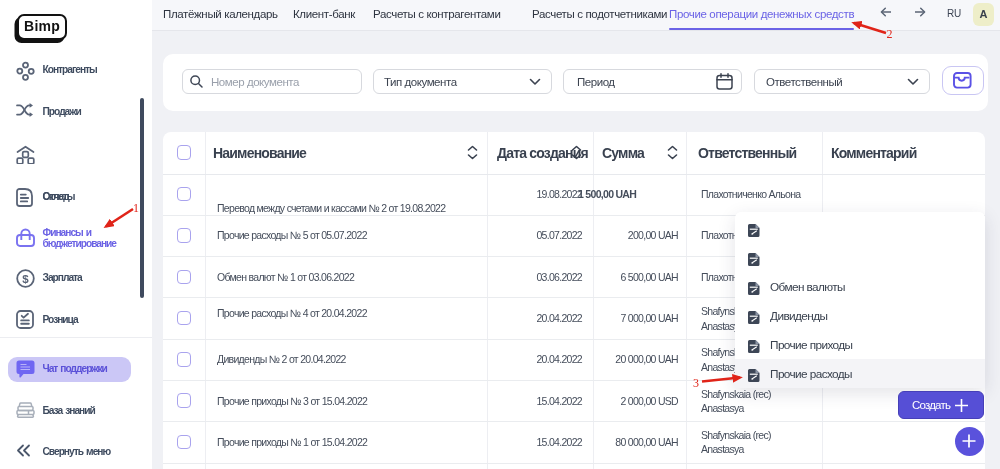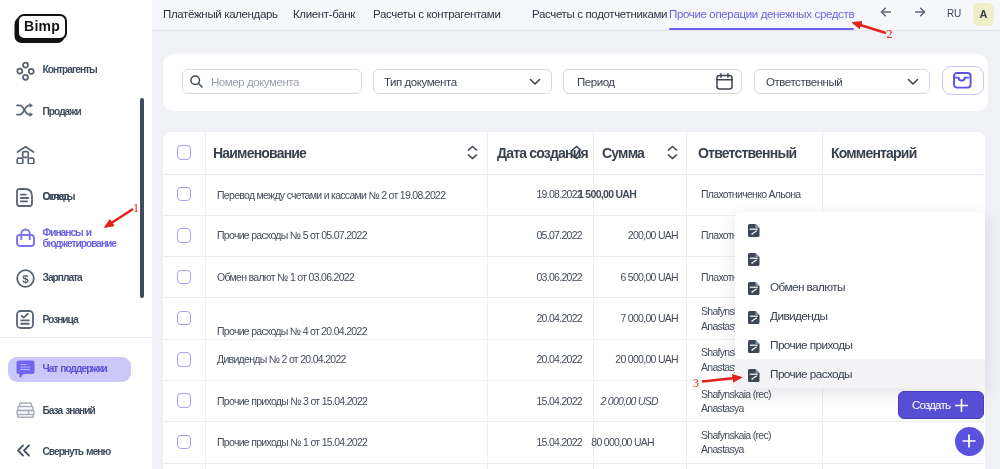--- a/index.html
+++ b/index.html
@@ -182,53 +182,53 @@
   <path d="M1.5 10 L5.5 13.5 L9.5 10" stroke="#39414f" stroke-width="1.6" fill="none" stroke-linecap="round" stroke-linejoin="round"></path>
     </svg>
     <div class="abs hdr" style="left:602px;top:152.5px;transform:translateY(-50%);">Сумма</div>
     <svg class="abs" style="left:667px;top:145px;" width="11" height="15" viewBox="0 0 11 15">
   <path d="M1.5 5 L5.5 1.5 L9.5 5" stroke="#39414f" stroke-width="1.6" fill="none" stroke-linecap="round" stroke-linejoin="round"></path>
   <path d="M1.5 10 L5.5 13.5 L9.5 10" stroke="#39414f" stroke-width="1.6" fill="none" stroke-linecap="round" stroke-linejoin="round"></path>
     </svg>
     <div class="abs hdr" style="left:698px;top:152.5px;transform:translateY(-50%);">Ответственный</div>
     <div class="abs hdr" style="left:831px;top:152.5px;transform:translateY(-50%);">Комментарий</div>
     <div class="abs" style="left:176.5px;top:186.95000000000002px;width:14.5px;height:14.5px;border:1.5px solid #a9a3ee;border-radius:4px;background:#fff;"></div>
-    <div class="abs row" style="left:217px;top:195px;transform:translateY(-50%);">Перевод между счетами и кассами № 2 от 19.08.2022</div>
+    <div class="abs row" style="left:217px;top:208px;transform:translateY(-50%);">Перевод между счетами и кассами № 2 от 19.08.2022</div>
     <div class="abs row" style="left:482px;top:194.15px;transform:translateY(-50%);width:100px;text-align:right;">19.08.2022</div>
     <div class="abs row" style="left:578px;top:194.15px;transform:translateY(-50%);width:100px;text-align:left;font-weight:bold;">1 500,00 UAH</div>
     <div class="abs row" style="left:701px;top:194.15px;transform:translateY(-50%);line-height:14.5px;">Плахотниченко Альона</div>
     <div class="abs" style="left:176.5px;top:228.25000000000003px;width:14.5px;height:14.5px;border:1.5px solid #a9a3ee;border-radius:4px;background:#fff;"></div>
     <div class="abs row" style="left:217px;top:235.45000000000002px;transform:translateY(-50%);">Прочие расходы № 5 от 05.07.2022</div>
     <div class="abs row" style="left:482px;top:235.45000000000002px;transform:translateY(-50%);width:100px;text-align:right;">05.07.2022</div>
     <div class="abs row" style="left:578px;top:235.45000000000002px;transform:translateY(-50%);width:100px;text-align:right;">200,00 UAH</div>
     <div class="abs row" style="left:701px;top:235.45000000000002px;transform:translateY(-50%);line-height:14.5px;">Плахотниченко Альона</div>
     <div class="abs" style="left:176.5px;top:269.55px;width:14.5px;height:14.5px;border:1.5px solid #a9a3ee;border-radius:4px;background:#fff;"></div>
     <div class="abs row" style="left:217px;top:276.75px;transform:translateY(-50%);">Обмен валют № 1 от 03.06.2022</div>
     <div class="abs row" style="left:482px;top:276.75px;transform:translateY(-50%);width:100px;text-align:right;">03.06.2022</div>
     <div class="abs row" style="left:578px;top:276.75px;transform:translateY(-50%);width:100px;text-align:right;">6 500,00 UAH</div>
     <div class="abs row" style="left:701px;top:276.75px;transform:translateY(-50%);line-height:14.5px;">Плахотниченко Альона</div>
     <div class="abs" style="left:176.5px;top:310.84999999999997px;width:14.5px;height:14.5px;border:1.5px solid #a9a3ee;border-radius:4px;background:#fff;"></div>
-    <div class="abs row" style="left:217px;top:331px;transform:translateY(-50%);">Прочие расходы № 4 от 20.04.2022</div>
+    <div class="abs row" style="left:217px;top:313px;transform:translateY(-50%);">Прочие расходы № 4 от 20.04.2022</div>
     <div class="abs row" style="left:482px;top:318.04999999999995px;transform:translateY(-50%);width:100px;text-align:right;">20.04.2022</div>
     <div class="abs row" style="left:578px;top:318.04999999999995px;transform:translateY(-50%);width:100px;text-align:right;">7 000,00 UAH</div>
     <div class="abs row" style="left:701px;top:318.04999999999995px;transform:translateY(-50%);line-height:14.5px;">Shafynskaia (rec)<br>Anastasya</div>
     <div class="abs" style="left:176.5px;top:352.15px;width:14.5px;height:14.5px;border:1.5px solid #a9a3ee;border-radius:4px;background:#fff;"></div>
     <div class="abs row" style="left:217px;top:359.34999999999997px;transform:translateY(-50%);">Дивиденды № 2 от 20.04.2022</div>
     <div class="abs row" style="left:482px;top:359.34999999999997px;transform:translateY(-50%);width:100px;text-align:right;">20.04.2022</div>
     <div class="abs row" style="left:578px;top:359.34999999999997px;transform:translateY(-50%);width:100px;text-align:right;">20 000,00 UAH</div>
     <div class="abs row" style="left:701px;top:359.34999999999997px;transform:translateY(-50%);line-height:14.5px;">Shafynskaia (rec)<br>Anastasya</div>
     <div class="abs" style="left:176.5px;top:393.45px;width:14.5px;height:14.5px;border:1.5px solid #a9a3ee;border-radius:4px;background:#fff;"></div>
     <div class="abs row" style="left:217px;top:400.65px;transform:translateY(-50%);">Прочие приходы № 3 от 15.04.2022</div>
     <div class="abs row" style="left:482px;top:400.65px;transform:translateY(-50%);width:100px;text-align:right;">15.04.2022</div>
-    <div class="abs row" style="left:578px;top:400.65px;transform:translateY(-50%);width:80px;text-align:right;font-style:italic;">2 000,00 USD</div>
+    <div class="abs row" style="left:578px;top:400.65px;transform:translateY(-50%);width:100px;text-align:right;">2 000,00 USD</div>
     <div class="abs row" style="left:701px;top:400.65px;transform:translateY(-50%);line-height:14.5px;">Shafynskaia (rec)<br>Anastasya</div>
     <div class="abs" style="left:176.5px;top:434.74999999999994px;width:14.5px;height:14.5px;border:1.5px solid #a9a3ee;border-radius:4px;background:#fff;"></div>
     <div class="abs row" style="left:217px;top:441.94999999999993px;transform:translateY(-50%);">Прочие приходы № 1 от 15.04.2022</div>
     <div class="abs row" style="left:482px;top:441.94999999999993px;transform:translateY(-50%);width:100px;text-align:right;">15.04.2022</div>
-    <div class="abs row" style="left:578px;top:441.94999999999993px;transform:translateY(-50%);width:76px;text-align:right;">80 000,00 UAH</div>
+    <div class="abs row" style="left:578px;top:441.94999999999993px;transform:translateY(-50%);width:100px;text-align:right;">80 000,00 UAH</div>
     <div class="abs row" style="left:701px;top:441.94999999999993px;transform:translateY(-50%);line-height:14.5px;">Shafynskaia (rec)<br>Anastasya</div>
   </div>
 
 <div class="abs" id="dropmenu" style="left:735px;top:211.5px;width:250px;height:176px;background:#fff;border-radius:6px;box-shadow:0 5px 18px rgba(40,40,70,0.13);">
     <div class="abs" style="left:13px;top:11px;"><svg width="12" height="13" viewBox="0 0 12 13">
   <path d="M1.5 0 H7.5 L11.5 4 V11.5 A1.5 1.5 0 0 1 10 13 H1.5 A1.5 1.5 0 0 1 0 11.5 V1.5 A1.5 1.5 0 0 1 1.5 0 Z" fill="#3d4656"></path>
   <path d="M7.5 0 L7.5 4 L11.5 4 Z" fill="#8a93a3"></path>
   <path d="M1.8 5.2 h8" stroke="#fff" stroke-width="1.2"></path>
   <path d="M3.5 10.2 L8.8 6.8 M3.5 10.2 l1.6 -0.3" stroke="#fff" stroke-width="1.1"></path>
       </svg></div>

